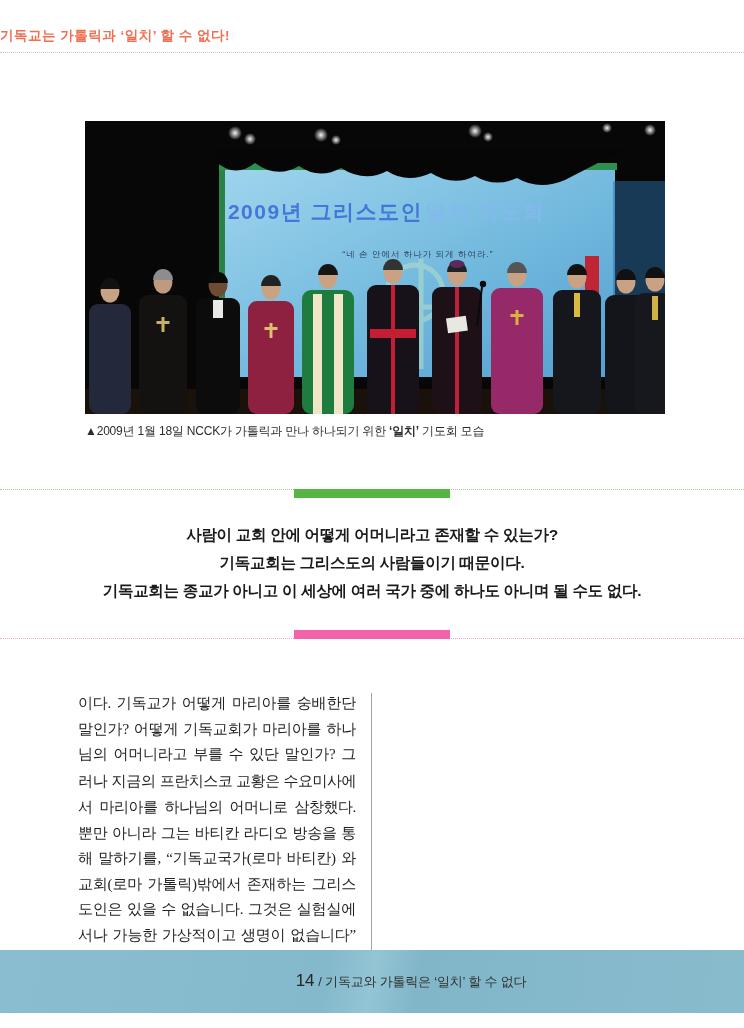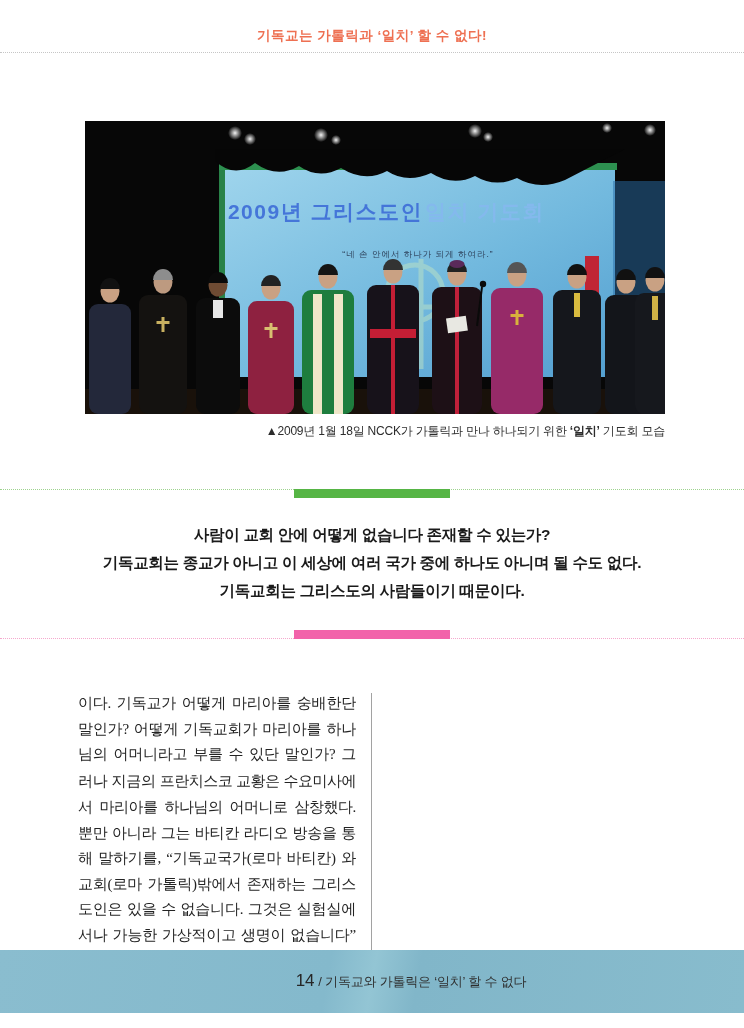--- a/index.html
+++ b/index.html
@@ -17,21 +17,20 @@
     position:relative;
     width:744px;height:1028px;
     background:#fff;
     overflow:hidden;
     font-family:"Liberation Sans","DejaVu Sans",sans-serif;
     color:var(--text-dark);
   }
   
   .header-title{
     padding-top:27px;
-    text-align:center;
     font-size:13.5px;
     font-weight:700;
     letter-spacing:.5px;
     color:var(--accent-orange);
   }
   .header-rule{
     margin-top:7px;
     border-top:1px dotted #c6c6c6;
     height:0;
   }
@@ -40,21 +39,21 @@
     width:580px;
     margin:68px auto 0 85px;
   }
   .photo-frame{
     width:580px;height:293px;
     display:block;
     background:#070707;
   }
   .photo-caption{
     margin-top:9px;
-    text-align:right;
+    text-align:left;
     font-size:12px;
     color:#2c2c2c;
     letter-spacing:-0.2px;
   }
   .photo-caption b{font-weight:700;}
   
   .quote-section{margin:49px 0 0 0;}
   .bar-row{position:relative;height:9px;}
   .bar-row .dotted{position:absolute;left:0;right:0;height:0;}
   .bar-row.top .dotted{top:0;border-top:1px dotted var(--dotted-green);}
@@ -263,23 +262,23 @@
     </svg>
     <figcaption class="photo-caption"><span>▲2009년 1월 18일 NCCK가 가톨릭과 만나 하나되기 위한 </span><b>‘일치’</b><span> 기도회 모습</span></figcaption>
   </figure>
 
   <section class="quote-section">
     <div class="bar-row top">
       <div class="dotted"></div>
       <div class="bar"></div>
     </div>
     <div class="quote-lines">
-      <p>사람이 교회 안에 어떻게 없습니다 존재할 수 있는가?</p>
+      <p>사람이 교회 안에 어떻게 어머니라고 존재할 수 있는가?</p>
+      <p>기독교회는 그리스도의 사람들이기 때문이다.</p>
       <p>기독교회는 종교가 아니고 이 세상에 여러 국가 중에 하나도 아니며 될 수도 없다.</p>
-      <p>기독교회는 그리스도의 사람들이기 때문이다.</p>
     </div>
     <div class="bar-row bottom">
       <div class="dotted"></div>
       <div class="bar"></div>
     </div>
   </section>
 
   <section class="body-columns">
     <div class="body-col">
       <p><span>이다. 기독교가 어떻게 마리아를 숭배한단 말인가? 어떻게 기독교회가 마리아를 하나님의 어머니라고 부를 수 있단 말인가? 그러나 지금의 </span><span class="seg-bold">프란치스코 교황은 수요미사에서 마리아를 하나님의 어머니로 삼창했다</span><span>. 뿐만 아니라 그는 바티칸 라디오 방송을 통해 말하기를, “기독교국가(로마 바티칸) 와 교회(로마 가톨릭)밖에서 존재하는 그리스도인은 있을 수 없습니다. 그것은 실험실에서나 가능한 가상적이고 생명이 없습니다” 라고 하였는데 이것이 무슨 말인가? 성경적</span></p>

